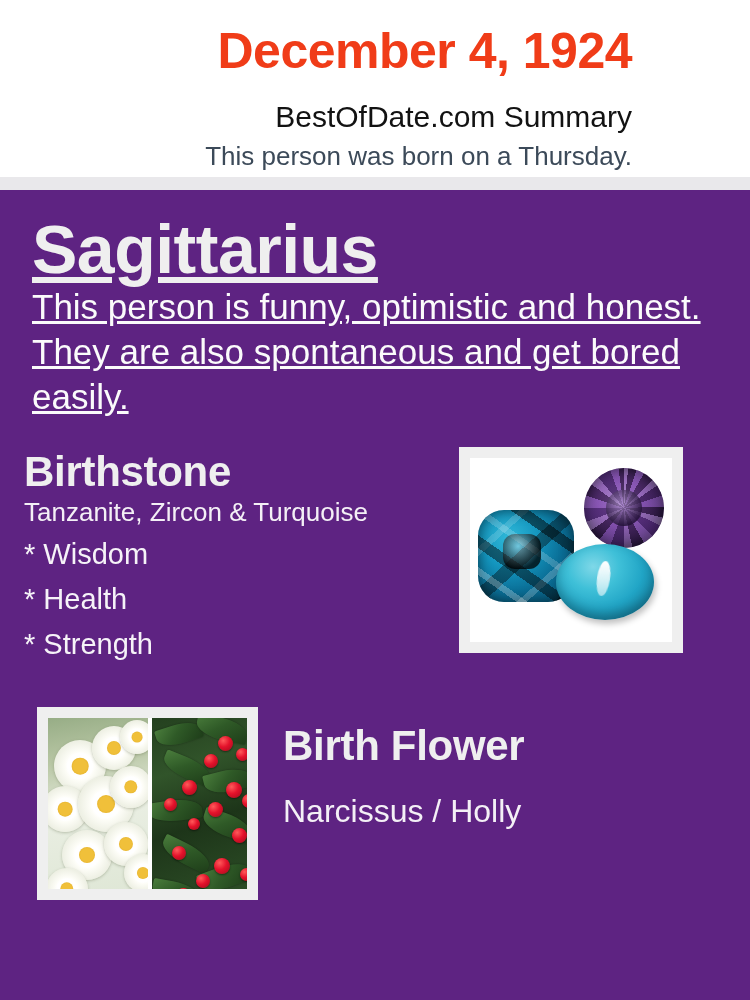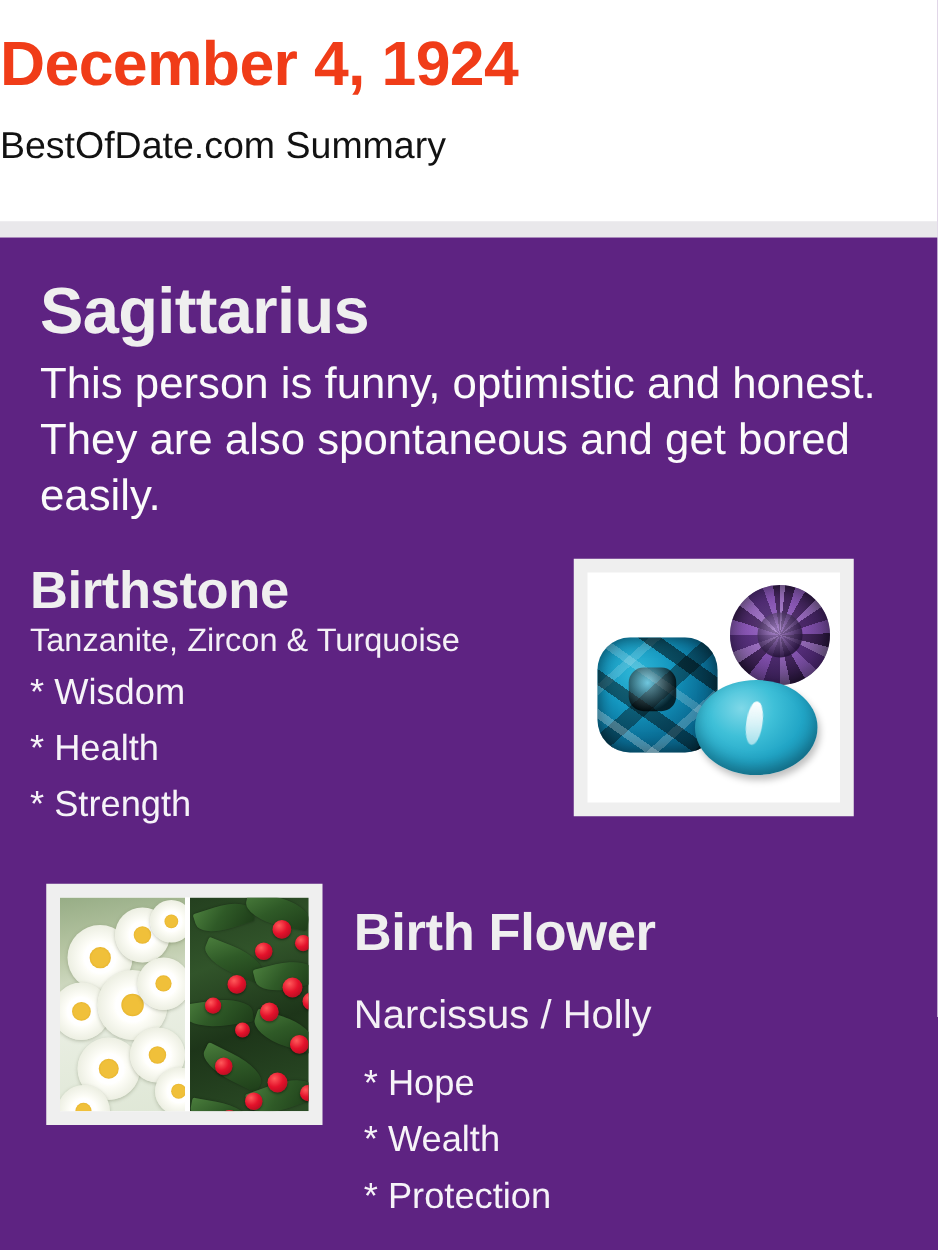--- a/index.html
+++ b/index.html
@@ -8,21 +8,21 @@
     font-family:"Liberation Sans", sans-serif;
     background:#ffffff;
     overflow:hidden;
   }
   .page { position:relative; width:750px; height:1000px; background:#ffffff; }
 
   
   .header {
     width:632px; height:177px;
     background:#ffffff;
-    text-align:left;
+    text-align:right;
     padding-top:22px;
   }
   .date-title {
     font-size:50px;
     font-weight:bold;
     color:#F03C18;
     letter-spacing:-0.5px;
     line-height:58px;
     white-space:nowrap;
   }
@@ -47,32 +47,34 @@
   .body-purple {
     position:relative;
     width:750px;
     height:810px;
     background:#5E2382;
     padding:0;
   }
 
   .sign-block { padding:30px 30px 0 32px; }
   .sign-name {
-    font-size:52px;
+    font-size:68px;
     font-weight:bold;
     color:#EFEFEF;
     line-height:58px;
     letter-spacing:-0.5px;
+    text-decoration:underline;
   }
   .sign-desc {
     font-size:35px;
     color:#FBFBFB;
     line-height:45px;
     margin-top:6px;
     max-width:692px;
+    text-decoration:underline;
   }
 
   
   .stone-row {
     position:relative;
     margin-top:28px;
     padding:0 0 0 24px;
     min-height:215px;
   }
   .sec-head {
@@ -227,20 +229,21 @@
   }
 </style>
 </head>
 <body>
 
 <div class="page">
 
   <div class="header">
     <div class="date-title">December 4, 1924</div>
     <div class="site-summary">BestOfDate.com Summary</div>
+    <div class="born-line">This person was born on a Thursday.</div>
   </div>
   <div class="header-rule"></div>
 
   <div class="body-purple">
 
     <div class="sign-block">
       <div class="sign-name">Sagittarius</div>
       <div class="sign-desc">This person is funny, optimistic and honest. They are also spontaneous and get bored easily.</div>
     </div>
 
@@ -304,22 +307,17 @@
             <div class="berry" style="left:88px; top:150px; width:13px; height:13px;"></div>
             <div class="berry" style="left:24px; top:170px; width:15px; height:15px;"></div>
 
           </div>
         </div>
       </div>
 
       <div class="flower-text">
         <div class="sec-head">Birth Flower</div>
         <div class="sec-sub" style="font-size:32px; line-height:40px;margin-top:20px;">Narcissus / Holly</div>
-        <div class="bullets" style="margin-top:14px; padding-left:8px;">
-          <div class="bullet">* Hope</div>
-          <div class="bullet">* Wealth</div>
-          <div class="bullet">* Protection</div>
-        </div>
       </div>
 
     </div>
   </div>
 </div>
 
 </body></html>

